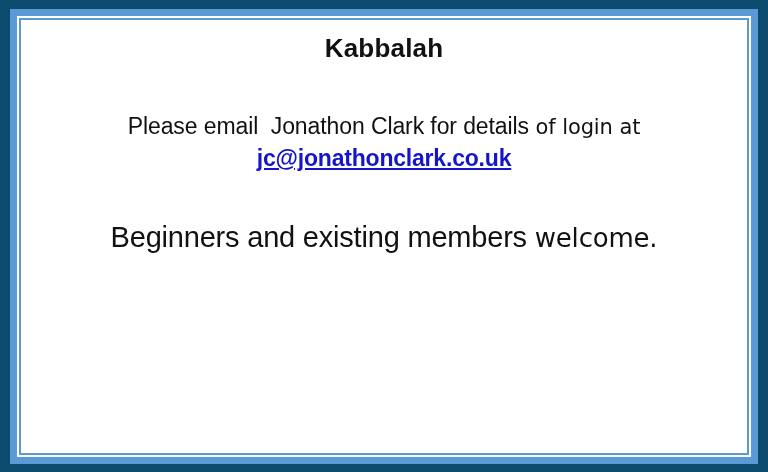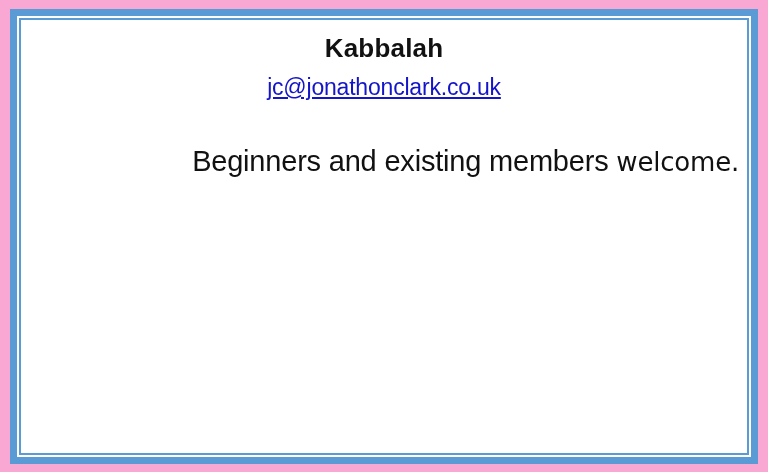--- a/index.html
+++ b/index.html
@@ -13,21 +13,21 @@
     overflow: hidden;
     font-family: "Liberation Sans", sans-serif;
     -webkit-font-smoothing: antialiased;
   }
 
   
   #flyer-page {
     position: relative;
     width: 768px;
     height: 472px;
-    background: #f9a8d4;
+    background: #0c4a6e;
     box-sizing: border-box;
     padding: 9px 10px 8px 10px;
   }
 
   
   #flyer-border-outer {
     position: relative;
     width: 100%;
     height: 100%;
     box-sizing: border-box;
@@ -118,55 +118,55 @@
     margin-top: 45px;
     letter-spacing: -0.1px;
   }
   #flyer-email-line .wide {
     font-size: 21px;
   }
 
   #flyer-email-link {
     display: inline-block;
     font-size: 23px;
-    font-weight: normal;
+    font-weight: bold;
     color: #1414c8;
     text-decoration: underline;
     text-underline-offset: 2px;
     letter-spacing: -0.2px;
     margin-top: 1px;
     cursor: pointer;
   }
 
   #flyer-welcome-line {
     font-size: 29px;
-    line-height: 42px;
-    margin-top: 39px;
+    line-height: 32px;
+    margin-top: 49px;
     letter-spacing: -0.2px;
-    text-align: right;
   }
   #flyer-welcome-line .wide {
     font-size: 26px;
   }
 </style>
 </head>
 <body>
 
 <div id="flyer-page">
   <div id="flyer-border-outer">
     <div id="flyer-border-gap">
       <div id="flyer-border-inner">
 
         <div id="flyer-content">
 
           <div class="line narrow" id="flyer-title">Kabbalah</div>
 
 
 
 
+          <div class="line" id="flyer-email-line"><span class="narrow">Please email  Jonathon Clark for details</span><span class="wide"> of login at</span></div>
 
           <div class="line"><span class="narrow" id="flyer-email-link">jc@jonathonclark.co.uk</span></div>
 
           <div class="line" id="flyer-welcome-line"><span class="narrow">Beginners and existing members </span><span class="wide">welcome.</span></div>
 
         </div>
 
       </div>
     </div>
   </div>

